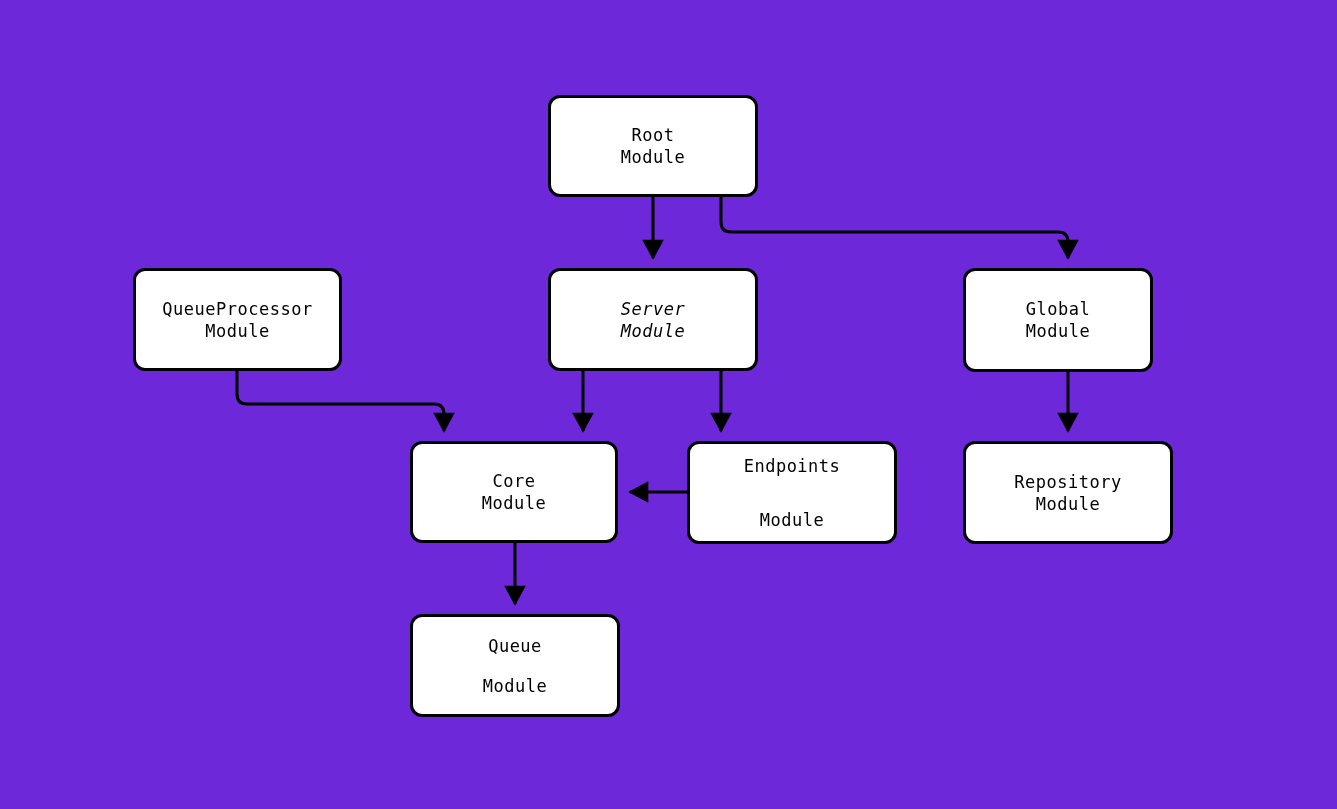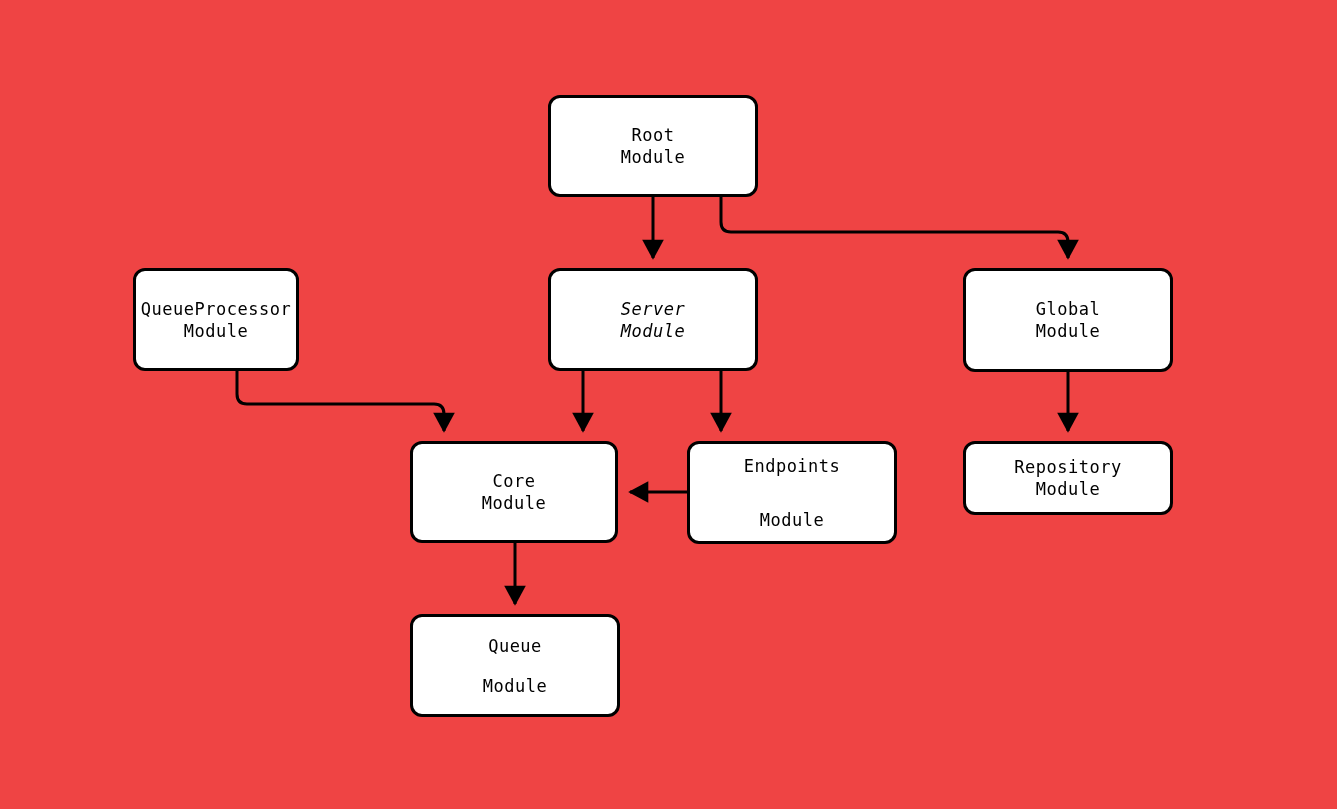--- a/index.html
+++ b/index.html
@@ -40,21 +40,21 @@
     line-height: 22px;
     color: #000000;
     text-align: center;
     letter-spacing: 0.5px;
     white-space: pre;
   }
 </style>
 </head>
 <body>
 
-<div id="canvas" style="width: 1337px; height: 809px; background: #ef4444;">
+<div id="canvas" style="width: 1337px; height: 809px; background: #6d28d9;">
 
   <svg id="edge-layer" viewBox="0 0 1337 809" xmlns="http://www.w3.org/2000/svg">
     <defs>
       <marker id="arrowhead" markerWidth="8" markerHeight="8" refX="6.4" refY="4" orient="auto" markerUnits="strokeWidth">
         <path d="M 0.3 0.4 L 7 4 L 0.3 7.6 z" fill="#000000"></path>
       </marker>
     </defs>
     <g fill="none" stroke="#000000" stroke-width="3" stroke-linecap="butt" stroke-linejoin="round">
       <path marker-end="url(#arrowhead)" d="M 653 197 L 653 258"></path>
       <path marker-end="url(#arrowhead)" d="M 721 197 L 721 222 Q 721 232 731 232 L 1058 232 Q 1068 232 1068 242 L 1068 258"></path>
@@ -65,46 +65,46 @@
       <path marker-end="url(#arrowhead)" d="M 1068 372 L 1068 431"></path>
       <path marker-end="url(#arrowhead)" d="M 515 543 L 515 604"></path>
     </g>
   </svg>
 
   <div class="node" style="left: 548px; top: 95px; width: 210px; height: 102px; border-color: rgb(0, 0, 0); border-width: 3px;">
     <div class="node-label">Root</div>
     <div class="node-label">Module</div>
   </div>
 
-  <div class="node" style="left: 133px; top: 268px; width: 166px; height: 103px; border-color: rgb(0, 0, 0); border-width: 3px;">
+  <div class="node" style="left: 133px; top: 268px; width: 209px; height: 103px; border-color: rgb(0, 0, 0); border-width: 3px;">
     <div class="node-label">QueueProcessor</div>
     <div class="node-label">Module</div>
   </div>
 
   <div class="node" style="left: 548px; top: 268px; width: 210px; height: 103px; border-color: rgb(0, 0, 0); border-width: 3px; font-style: italic;">
     <div class="node-label">Server</div>
     <div class="node-label">Module</div>
   </div>
 
-  <div class="node" style="left: 963px; top: 268px; width: 210px; height: 104px; border-color: rgb(0, 0, 0); border-width: 3px;">
+  <div class="node" style="left: 963px; top: 268px; width: 190px; height: 104px; border-color: rgb(0, 0, 0); border-width: 3px;">
     <div class="node-label">Global</div>
     <div class="node-label">Module</div>
   </div>
 
   <div class="node" style="left: 410px; top: 441px; width: 208px; height: 102px; border-color: rgb(0, 0, 0); border-width: 3px;">
     <div class="node-label">Core</div>
     <div class="node-label">Module</div>
   </div>
 
   <div class="node" style="left: 687px; top: 441px; width: 210px; height: 103px; border-color: rgb(0, 0, 0); border-width: 3px; gap: 32px;">
     <div class="node-label">Endpoints</div>
     <div class="node-label">Module</div>
   </div>
 
-  <div class="node" style="left: 963px; top: 441px; width: 210px; height: 74px; border-color: rgb(0, 0, 0); border-width: 3px;">
+  <div class="node" style="left: 963px; top: 441px; width: 210px; height: 103px; border-color: rgb(0, 0, 0); border-width: 3px;">
     <div class="node-label">Repository</div>
     <div class="node-label">Module</div>
   </div>
 
   <div class="node" style="left: 410px; top: 614px; width: 210px; height: 103px; border-color: rgb(0, 0, 0); border-width: 3px; gap: 18px;">
     <div class="node-label">Queue</div>
     <div class="node-label">Module</div>
   </div>
 
 </div>

